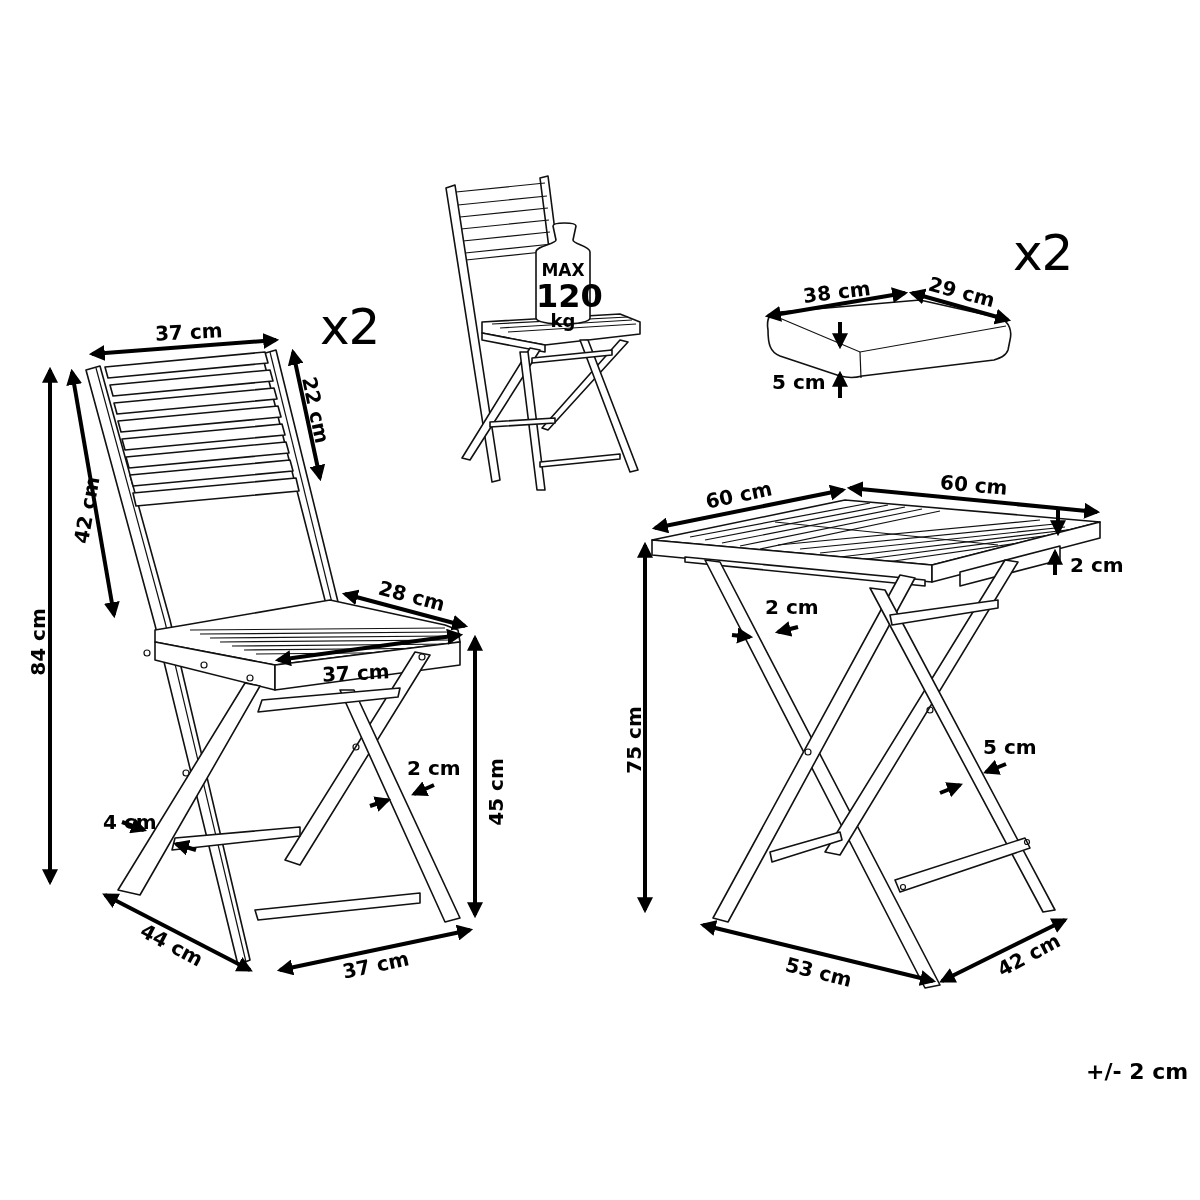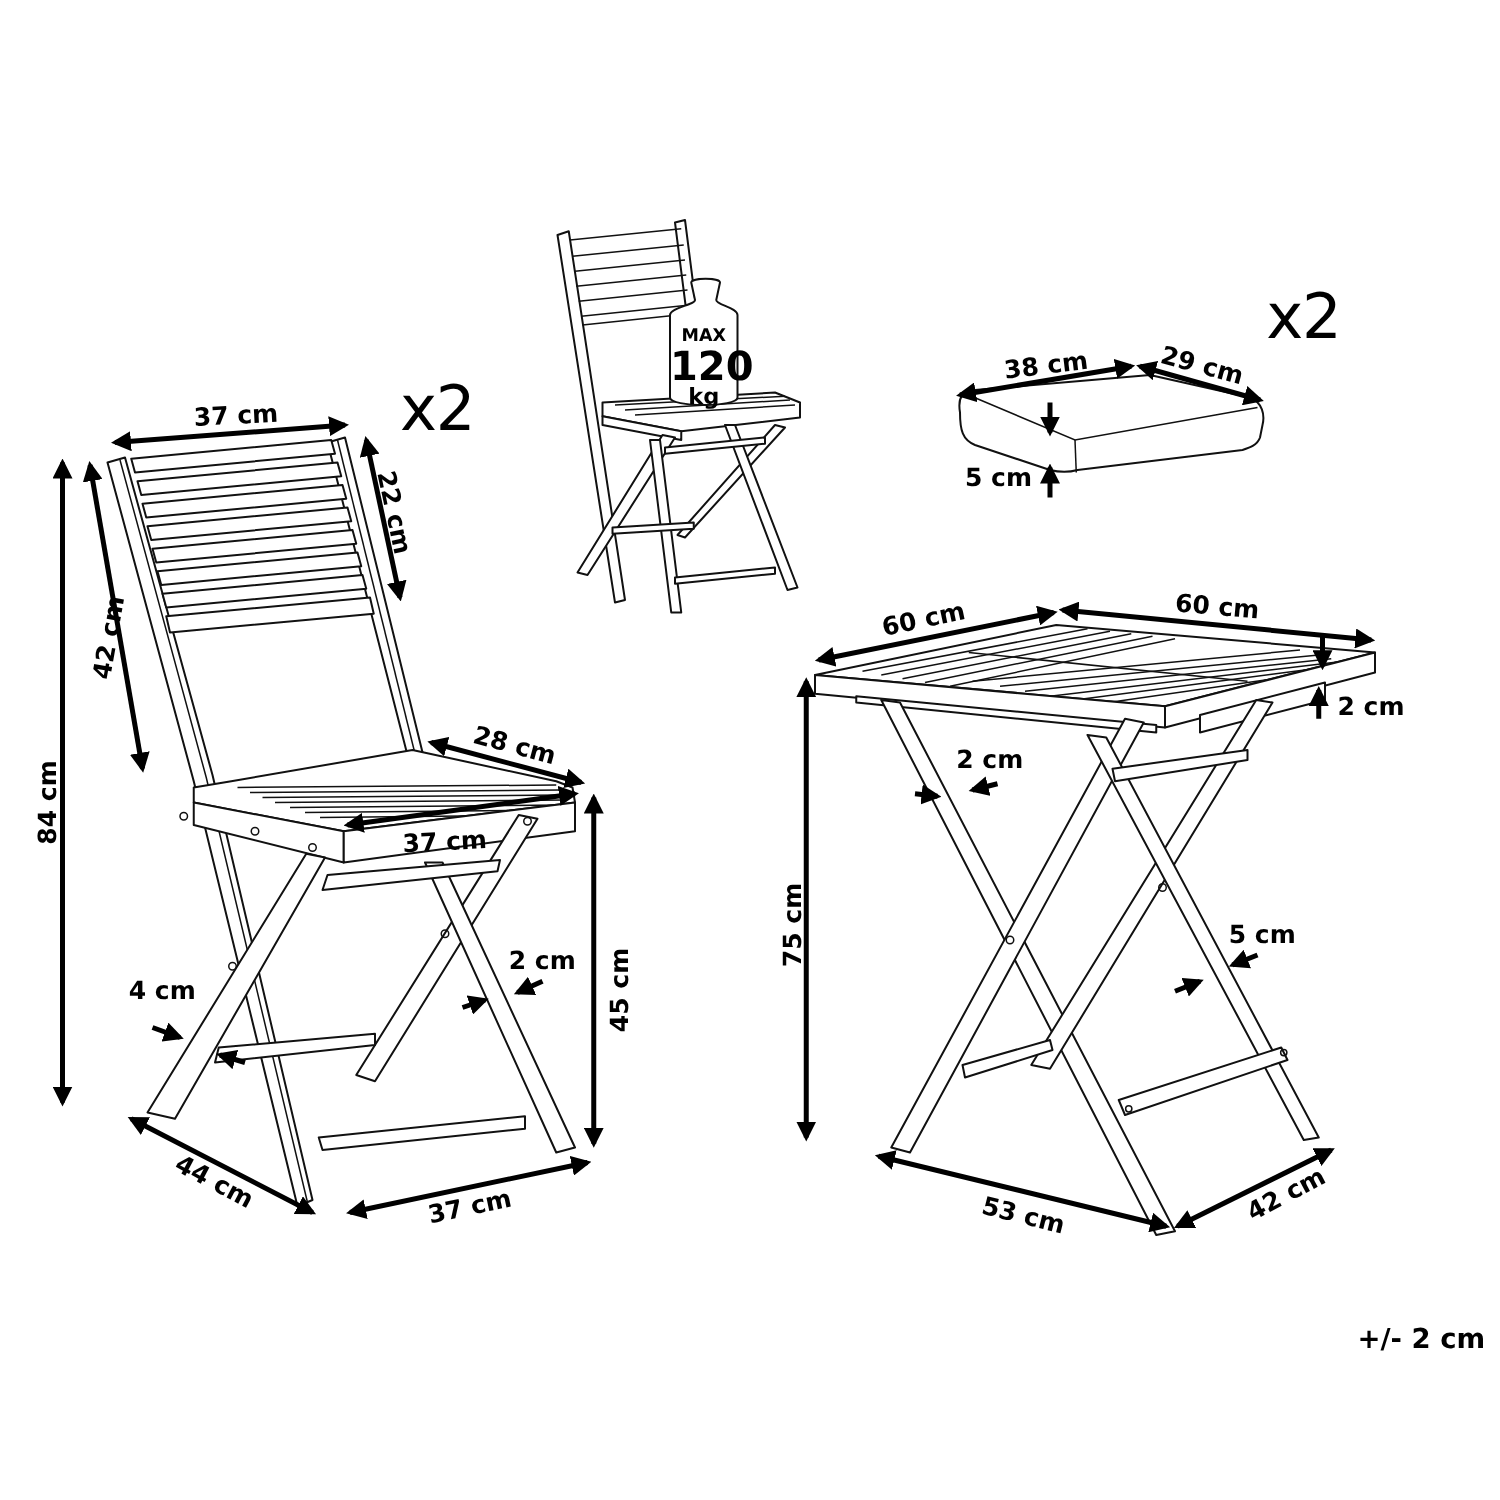--- a/index.html
+++ b/index.html
@@ -177,37 +177,37 @@
       <line class="dim" x1="732" y1="635" x2="750" y2="637" marker-end="url(#ah)"></line>
       <line class="dim" x1="798" y1="627" x2="778" y2="632" marker-end="url(#ah)"></line>
       <line class="dim" x1="940" y1="793" x2="960" y2="785" marker-end="url(#ah)"></line>
       <line class="dim" x1="1006" y1="764" x2="986" y2="772" marker-end="url(#ah)"></line>
       <line class="dim" x1="703" y1="925" x2="933" y2="981" marker-start="url(#ah)" marker-end="url(#ah)"></line>
       <line class="dim" x1="942" y1="981" x2="1065" y2="920" marker-start="url(#ah)" marker-end="url(#ah)"></line>
     </g>
   </svg>
 
   <div class="weight-txt" style="left:536px; top:262px; width:54px;">
-    <div style="font-size:14px;">MAX</div>
+    <div style="font-size:17px;">MAX</div>
     <div style="font-size:32px; margin-top:1px;text-align:right;">120</div>
     <div style="font-size:18px;">kg</div>
   </div>
 
   <div class="lbl mult" style="left:320px; top:302px;">x2</div>
   <div class="lbl mult" style="left:1013px; top:228px;">x2</div>
 
   <div class="lbl" style="left:155px; top:322px; transform:rotate(-3deg);">37 cm</div>
   <div class="lbl" style="left:282px; top:400px; transform:rotate(78deg);">22 cm</div>
   <div class="lbl" style="left:53px; top:500px; transform:rotate(-80deg);">42 cm</div>
   <div class="lbl" style="left:4px; top:632px; transform:rotate(-90deg);">84 cm</div>
   <div class="lbl" style="left:378px; top:586px; transform:rotate(15deg);">28 cm</div>
   <div class="lbl" style="left:322px; top:663px; transform:rotate(-3deg);">37 cm</div>
   <div class="lbl" style="left:462px; top:782px; transform:rotate(-90deg);">45 cm</div>
   <div class="lbl" style="left:407px; top:758px;">2 cm</div>
-  <div class="lbl" style="left:103px; top:782px;">4 cm</div>
+  <div class="lbl" style="left:103px; top:812px;">4 cm</div>
   <div class="lbl" style="left:138px; top:935px; transform:rotate(28deg);">44 cm</div>
   <div class="lbl" style="left:342px; top:955px; transform:rotate(-12deg);">37 cm</div>
 
   <div class="lbl" style="left:803px; top:282px; transform:rotate(-7deg);">38 cm</div>
   <div class="lbl" style="left:928px; top:282px; transform:rotate(15deg);">29 cm</div>
   <div class="lbl" style="left:772px; top:372px;">5 cm</div>
 
   <div class="lbl" style="left:705px; top:485px; transform:rotate(-12deg);">60 cm</div>
   <div class="lbl" style="left:940px; top:475px; transform:rotate(5deg);">60 cm</div>
   <div class="lbl" style="left:1070px; top:555px;">2 cm</div>

